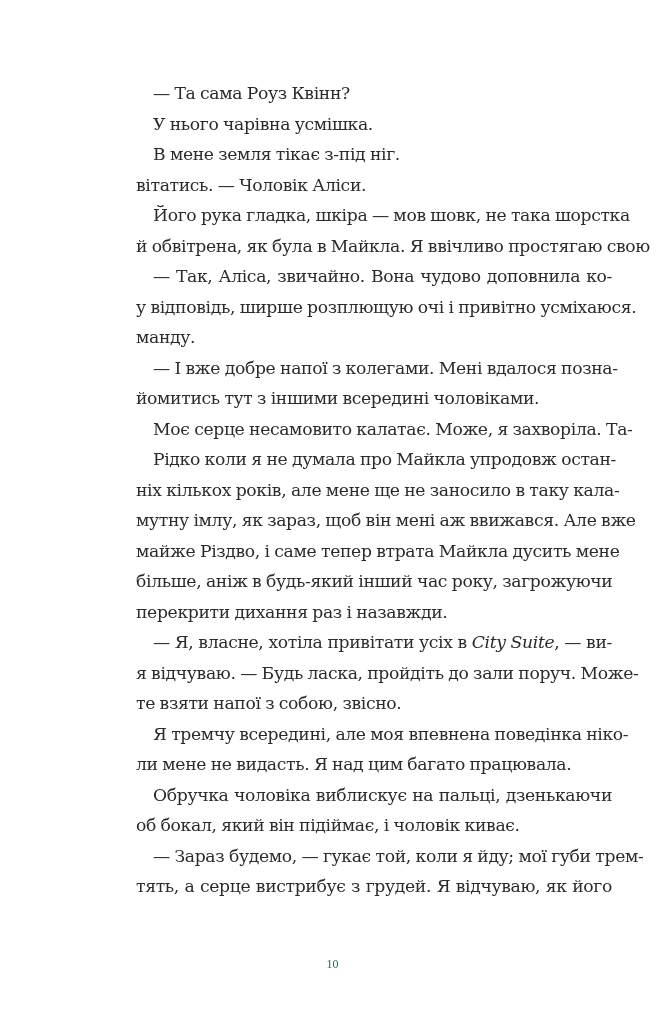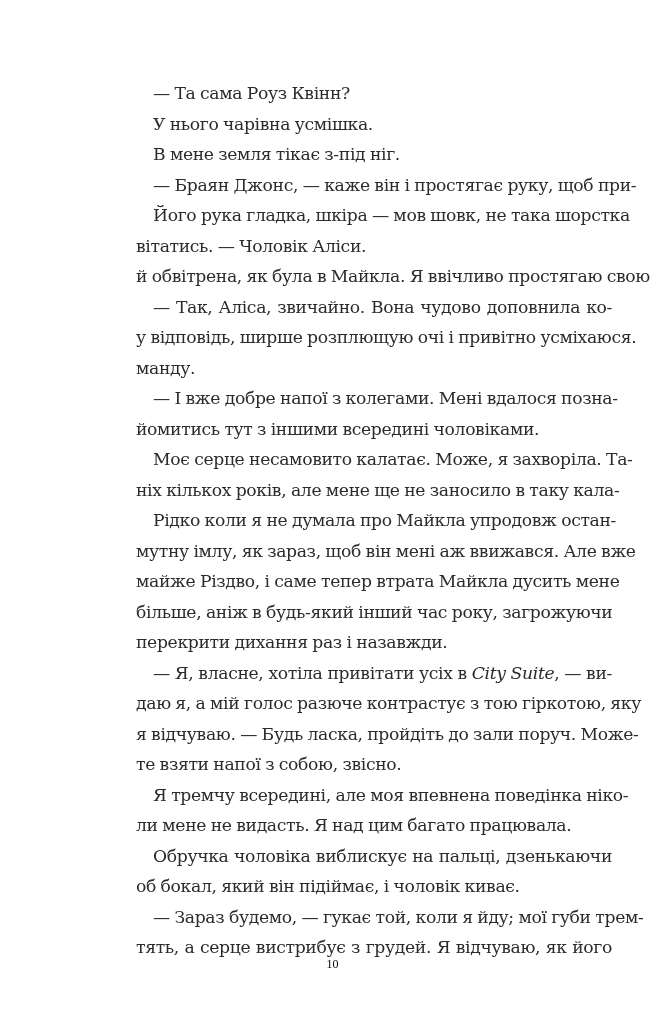--- a/index.html
+++ b/index.html
@@ -36,49 +36,47 @@
     .line.indent { padding-left: 17px; }
     .line.last { text-align-last: left; }
     .line em { font-style: italic; }
     .page-number {
       position: absolute;
       top: 957px;
       left: 0;
       width: 665px;
       text-align: center;
       font-size: 12px;
-      color: #000000;
+      color: #15803d;
       font-family: "Liberation Serif", serif;
     }
   </style>
 </head>
 <body>
 
 <div class="page-text" id="page-text">
     <span class="line indent last">— Та сама Роуз Квінн?</span>
     <span class="line indent last">У нього чарівна усмішка.</span>
     <span class="line indent last">В мене земля тікає з-під ніг.</span>
-    <span class="line indent">— Браян Джонс, — каже він і простягає руку, щоб при-</span>
+    <span class="line last">вітатись. — Чоловік Аліси.</span>
     <span class="line indent">Його рука гладка, шкіра — мов шовк, не така шорстка</span>
-    <span class="line last">вітатись. — Чоловік Аліси.</span>
     <span class="line">й обвітрена, як була в Майкла. Я ввічливо простягаю свою</span>
     <span class="line indent">— Так, Аліса, звичайно. Вона чудово доповнила ко-</span>
     <span class="line last">у відповідь, ширше розплющую очі і привітно усміхаюся.</span>
     <span class="line last">манду.</span>
     <span class="line indent">— І вже добре напої з колегами. Мені вдалося позна-</span>
     <span class="line last">йомитись тут з іншими всередині чоловіками.</span>
     <span class="line indent">Моє серце несамовито калатає. Може, я захворіла. Та-</span>
+    <span class="line indent">Рідко коли я не думала про Майкла упродовж остан-</span>
     <span class="line">ніх кількох років, але мене ще не заносило в таку кала-</span>
-    <span class="line indent">Рідко коли я не думала про Майкла упродовж остан-</span>
     <span class="line">мутну імлу, як зараз, щоб він мені аж ввижався. Але вже</span>
     <span class="line">майже Різдво, і саме тепер втрата Майкла дусить мене</span>
     <span class="line">більше, аніж в будь-який інший час року, загрожуючи</span>
     <span class="line last">перекрити дихання раз і назавжди.</span>
     <span class="line indent"><span>— Я, власне, хотіла привітати усіх в </span><em>City Suite</em><span>, — ви-</span></span>
-    <span class="line">даю я, а мій голос разюче контрастує з тою гіркотою, яку</span>
     <span class="line">я відчуваю. — Будь ласка, пройдіть до зали поруч. Може-</span>
     <span class="line last">те взяти напої з собою, звісно.</span>
     <span class="line indent">Я тремчу всередині, але моя впевнена поведінка ніко-</span>
     <span class="line last">ли мене не видасть. Я над цим багато працювала.</span>
     <span class="line indent">Обручка чоловіка виблискує на пальці, дзенькаючи</span>
     <span class="line last">об бокал, який він підіймає, і чоловік киває.</span>
     <span class="line indent">— Зараз будемо, — гукає той, коли я йду; мої губи трем-</span>
     <span class="line">тять, а серце вистрибує з грудей. Я відчуваю, як його</span>
   </div>
 

